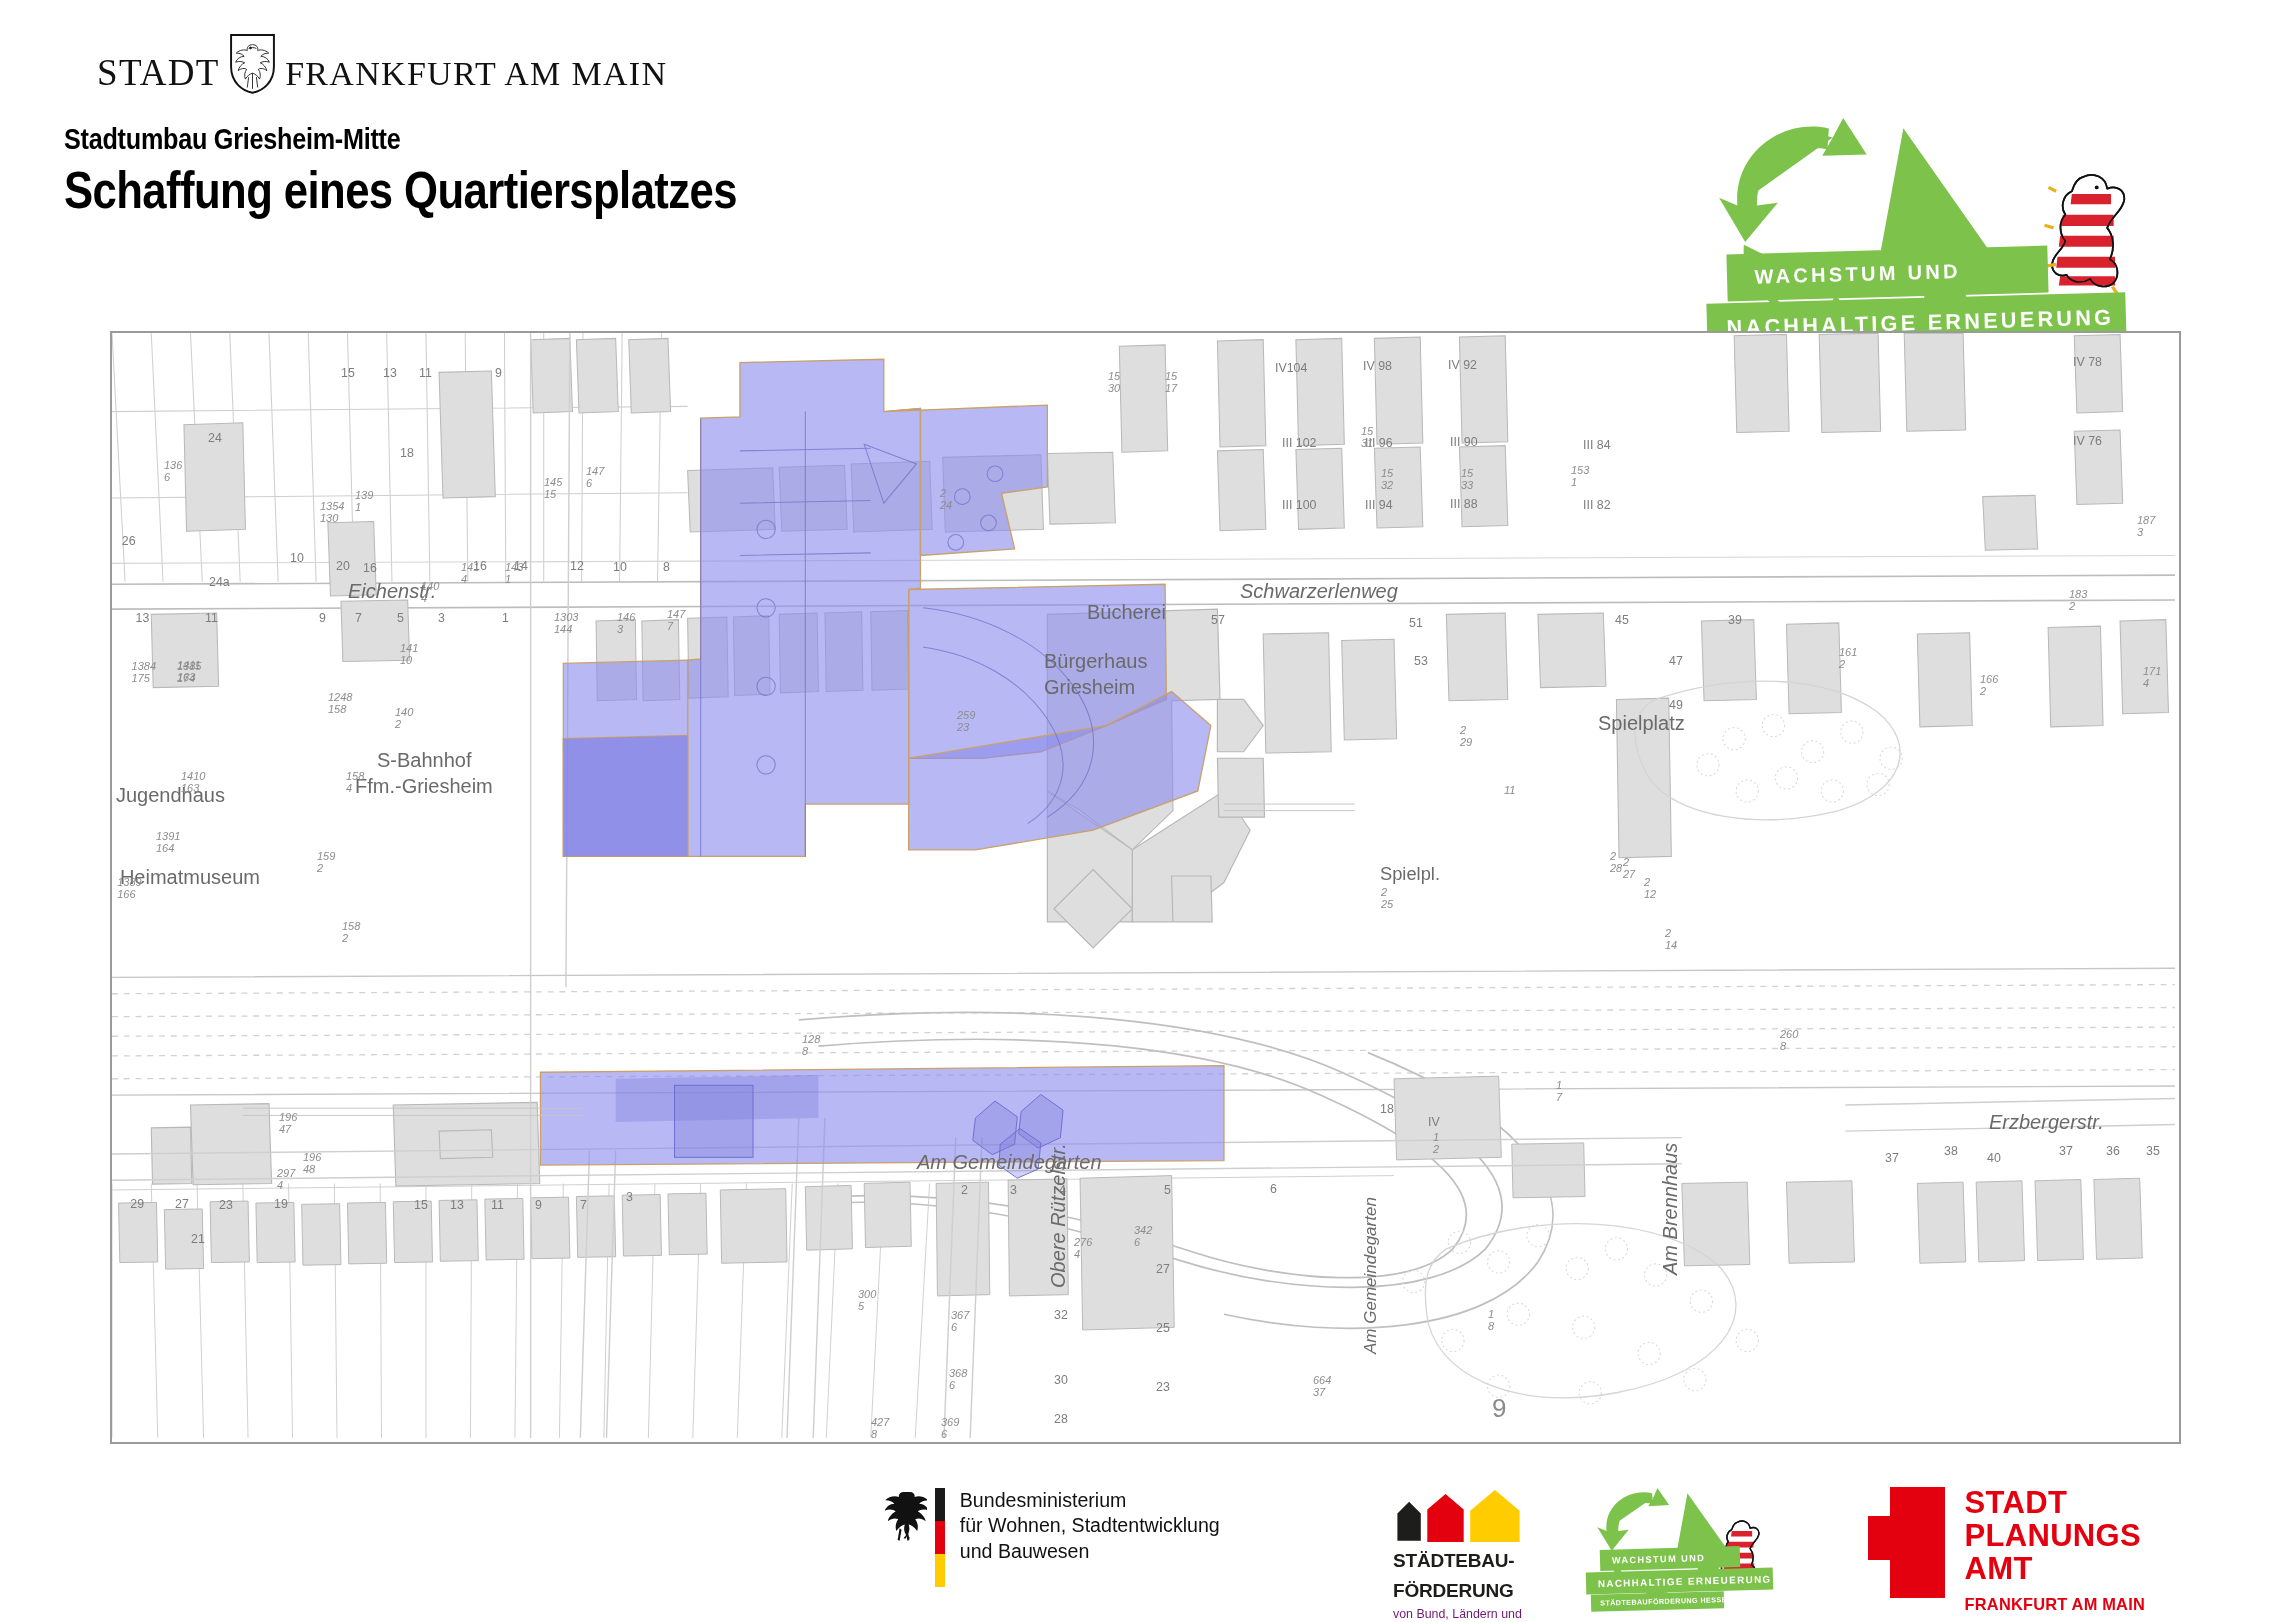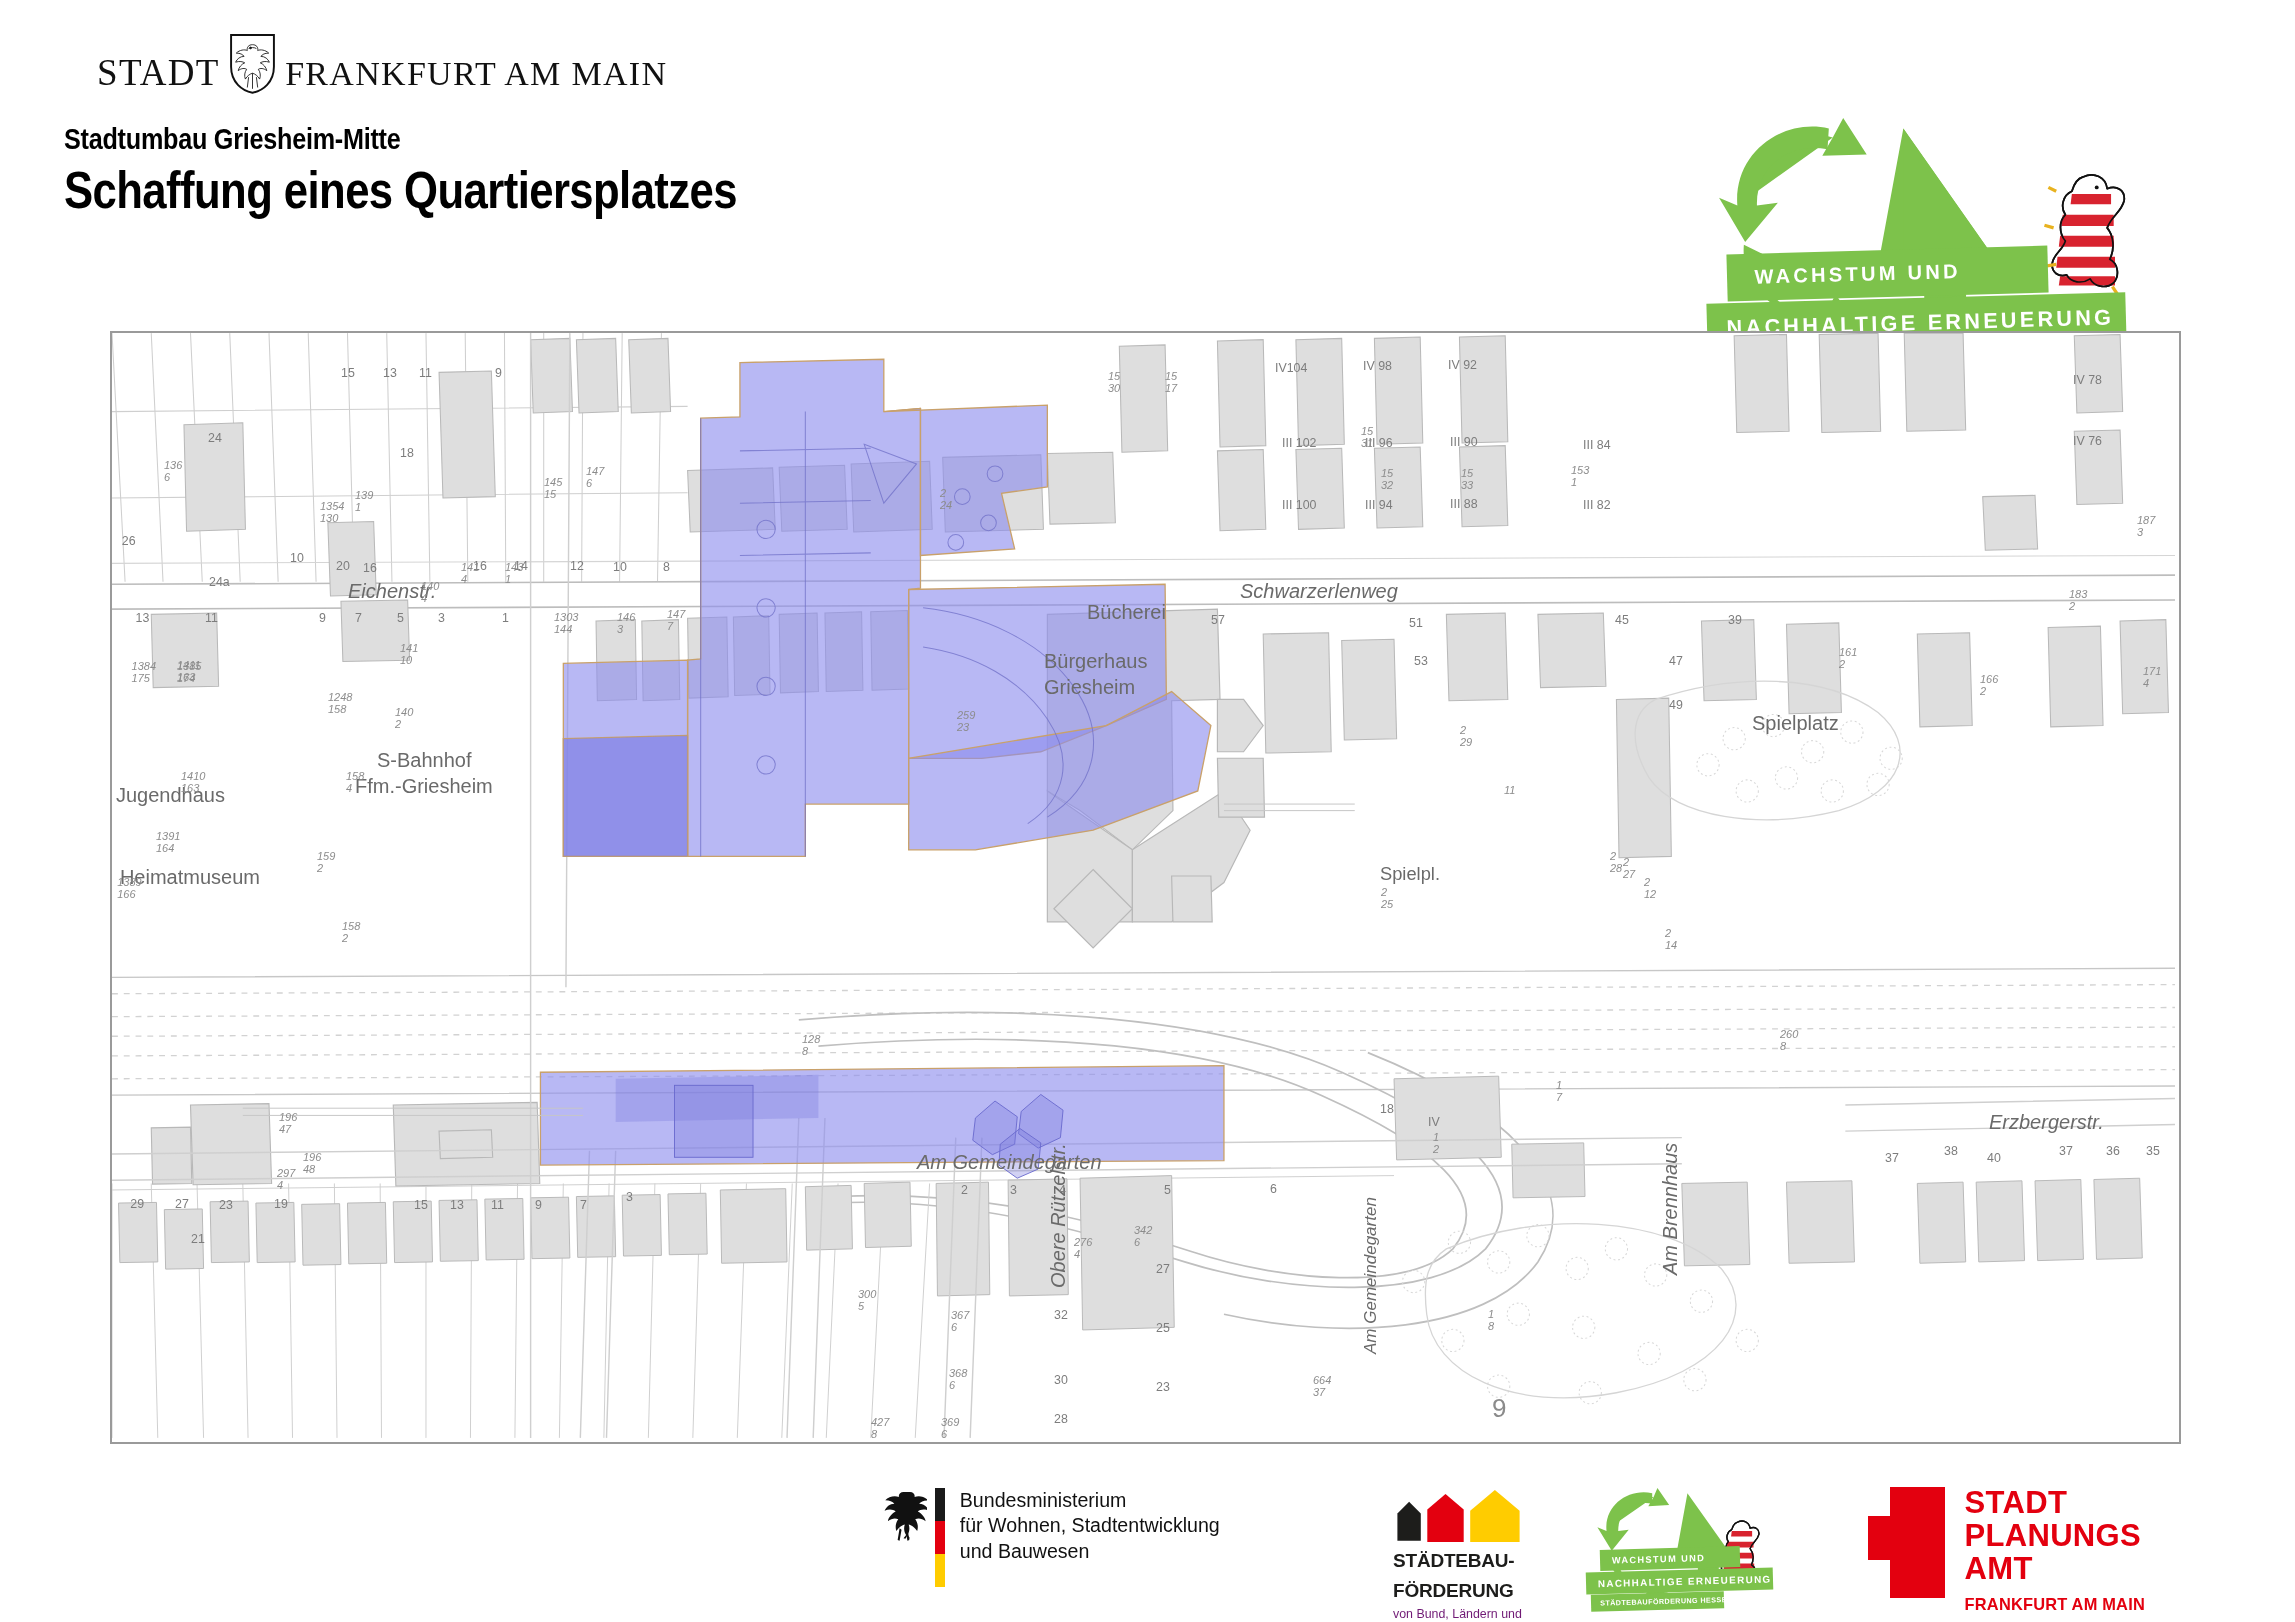--- a/index.html
+++ b/index.html
@@ -373,36 +373,36 @@
   <div class="mlabel street" style="left:1547px;top:942px;transform:rotate(-90deg);transform-origin:left top;">Am Brennhaus</div>
   <div class="mlabel street" style="left:1249px;top:1021px;transform:rotate(-90deg);transform-origin:left top;font-size:17px;">Am Gemeindegarten</div>
 
   <div class="mlabel place" style="left:975px;top:268px;">Bücherei</div>
   <div class="mlabel place" style="left:932px;top:317px;">Bürgerhaus</div>
   <div class="mlabel place" style="left:932px;top:343px;">Griesheim</div>
   <div class="mlabel place" style="left:265px;top:416px;">S-Bahnhof</div>
   <div class="mlabel place" style="left:243px;top:442px;">Ffm.-Griesheim</div>
   <div class="mlabel place" style="left:3.9px;top:451px;">Jugendhaus</div>
   <div class="mlabel place" style="left:7.9px;top:533px;">Heimatmuseum</div>
-  <div class="mlabel place" style="left:1640px;top:379px;">Spielplatz</div>
+  <div class="mlabel place" style="left:1486px;top:379px;">Spielplatz</div>
   <div class="mlabel place" style="left:1268px;top:530px;font-size:18.3px;">Spielpl.</div>
   <div class="mlabel" style="left:1380px;top:1060px;font-size:26px;color:#8b8b8b;">9</div>
 
   <div class="mlabel hn" style="left:1163px;top:27.5px;">IV104</div>
   <div class="mlabel hn" style="left:1170px;top:103px;">III 102</div>
   <div class="mlabel hn" style="left:1170px;top:165px;">III 100</div>
   <div class="mlabel hn" style="left:1251px;top:26px;">IV 98</div>
   <div class="mlabel hn" style="left:1253px;top:103px;">III 96</div>
   <div class="mlabel hn" style="left:1253px;top:165px;">III 94</div>
   <div class="mlabel hn" style="left:1336px;top:25px;">IV 92</div>
   <div class="mlabel hn" style="left:1338px;top:102px;">III 90</div>
   <div class="mlabel hn" style="left:1338px;top:164px;">III 88</div>
   <div class="mlabel hn" style="left:1471px;top:105px;">III 84</div>
   <div class="mlabel hn" style="left:1471px;top:165px;">III 82</div>
-  <div class="mlabel hn" style="left:1961px;top:40px;">IV 78</div>
+  <div class="mlabel hn" style="left:1961px;top:22px;">IV 78</div>
   <div class="mlabel hn" style="left:1961px;top:101px;">IV 76</div>
   <div class="mlabel hn" style="left:1099px;top:280px;">57</div>
   <div class="mlabel hn" style="left:1297px;top:283px;">51</div>
   <div class="mlabel hn" style="left:1302px;top:321px;">53</div>
   <div class="mlabel hn" style="left:1503px;top:280px;">45</div>
   <div class="mlabel hn" style="left:1616px;top:280px;">39</div>
   <div class="mlabel hn" style="left:1557px;top:321px;">47</div>
   <div class="mlabel hn" style="left:1557px;top:365px;">49</div>
 
   <div class="mlabel hn" style="left:9.8px;top:201px;">26</div>

